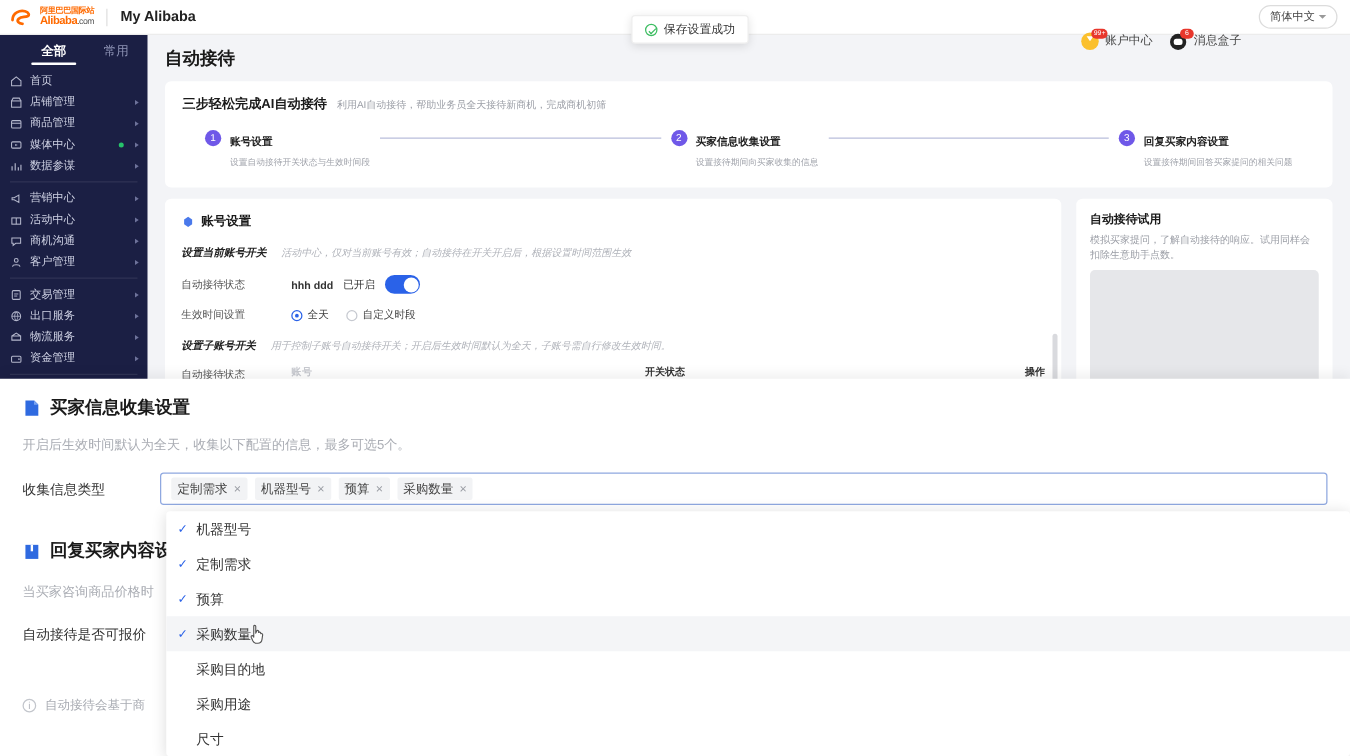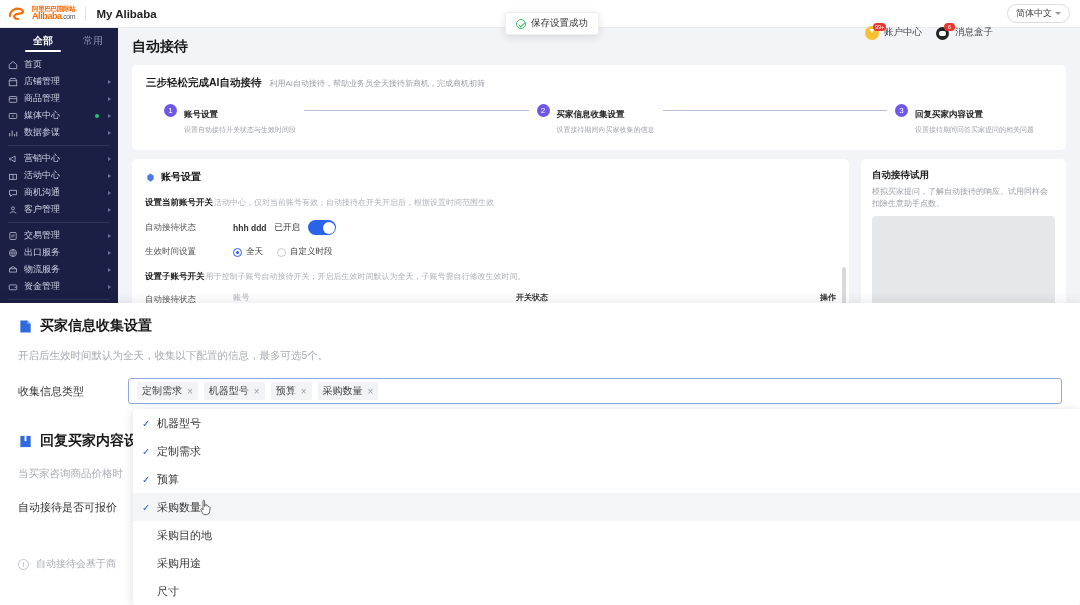--- a/index.html
+++ b/index.html
@@ -128,21 +128,21 @@
   .panel-left {
     flex: 1; background: #fff; border-radius: 5px; padding: 11px 13px;
     position: relative; overflow: hidden;
   }
   .panel-right {
     width: 205px; background: #fff; border-radius: 5px; padding: 10px 11px;
   }
   .sec-title { display: flex; align-items: center; gap: 5px; font-size: 10px; font-weight: bold; color: #1a1a1a; }
   .sec-ico { width: 11px; height: 11px; flex: none; }
 
-  .sub-line { display: flex; align-items: baseline; gap: 1px; margin-top: 13px; }
+  .sub-line { display: flex; align-items: baseline; gap: 12px; margin-top: 13px; font-style: italic; }
   .sub-b { font-size: 8.5px; font-weight: bold; color: #222; white-space: nowrap; }
   .sub-g { font-size: 8px; color: #b0b3ba; }
 
   .frow { display: flex; align-items: center; margin-top: 11px; }
   .flabel { width: 88px; font-size: 8.5px; color: #555; flex: none; }
   .fval { font-size: 8.5px; color: #333; display: flex; align-items: center; gap: 8px; }
   .greytext { color: #333; font-weight: bold; font-size: 8.5px; }
 
   .switch {
     width: 28px; height: 15px; border-radius: 8px; background: #2a62e8; position: relative; flex: none;

